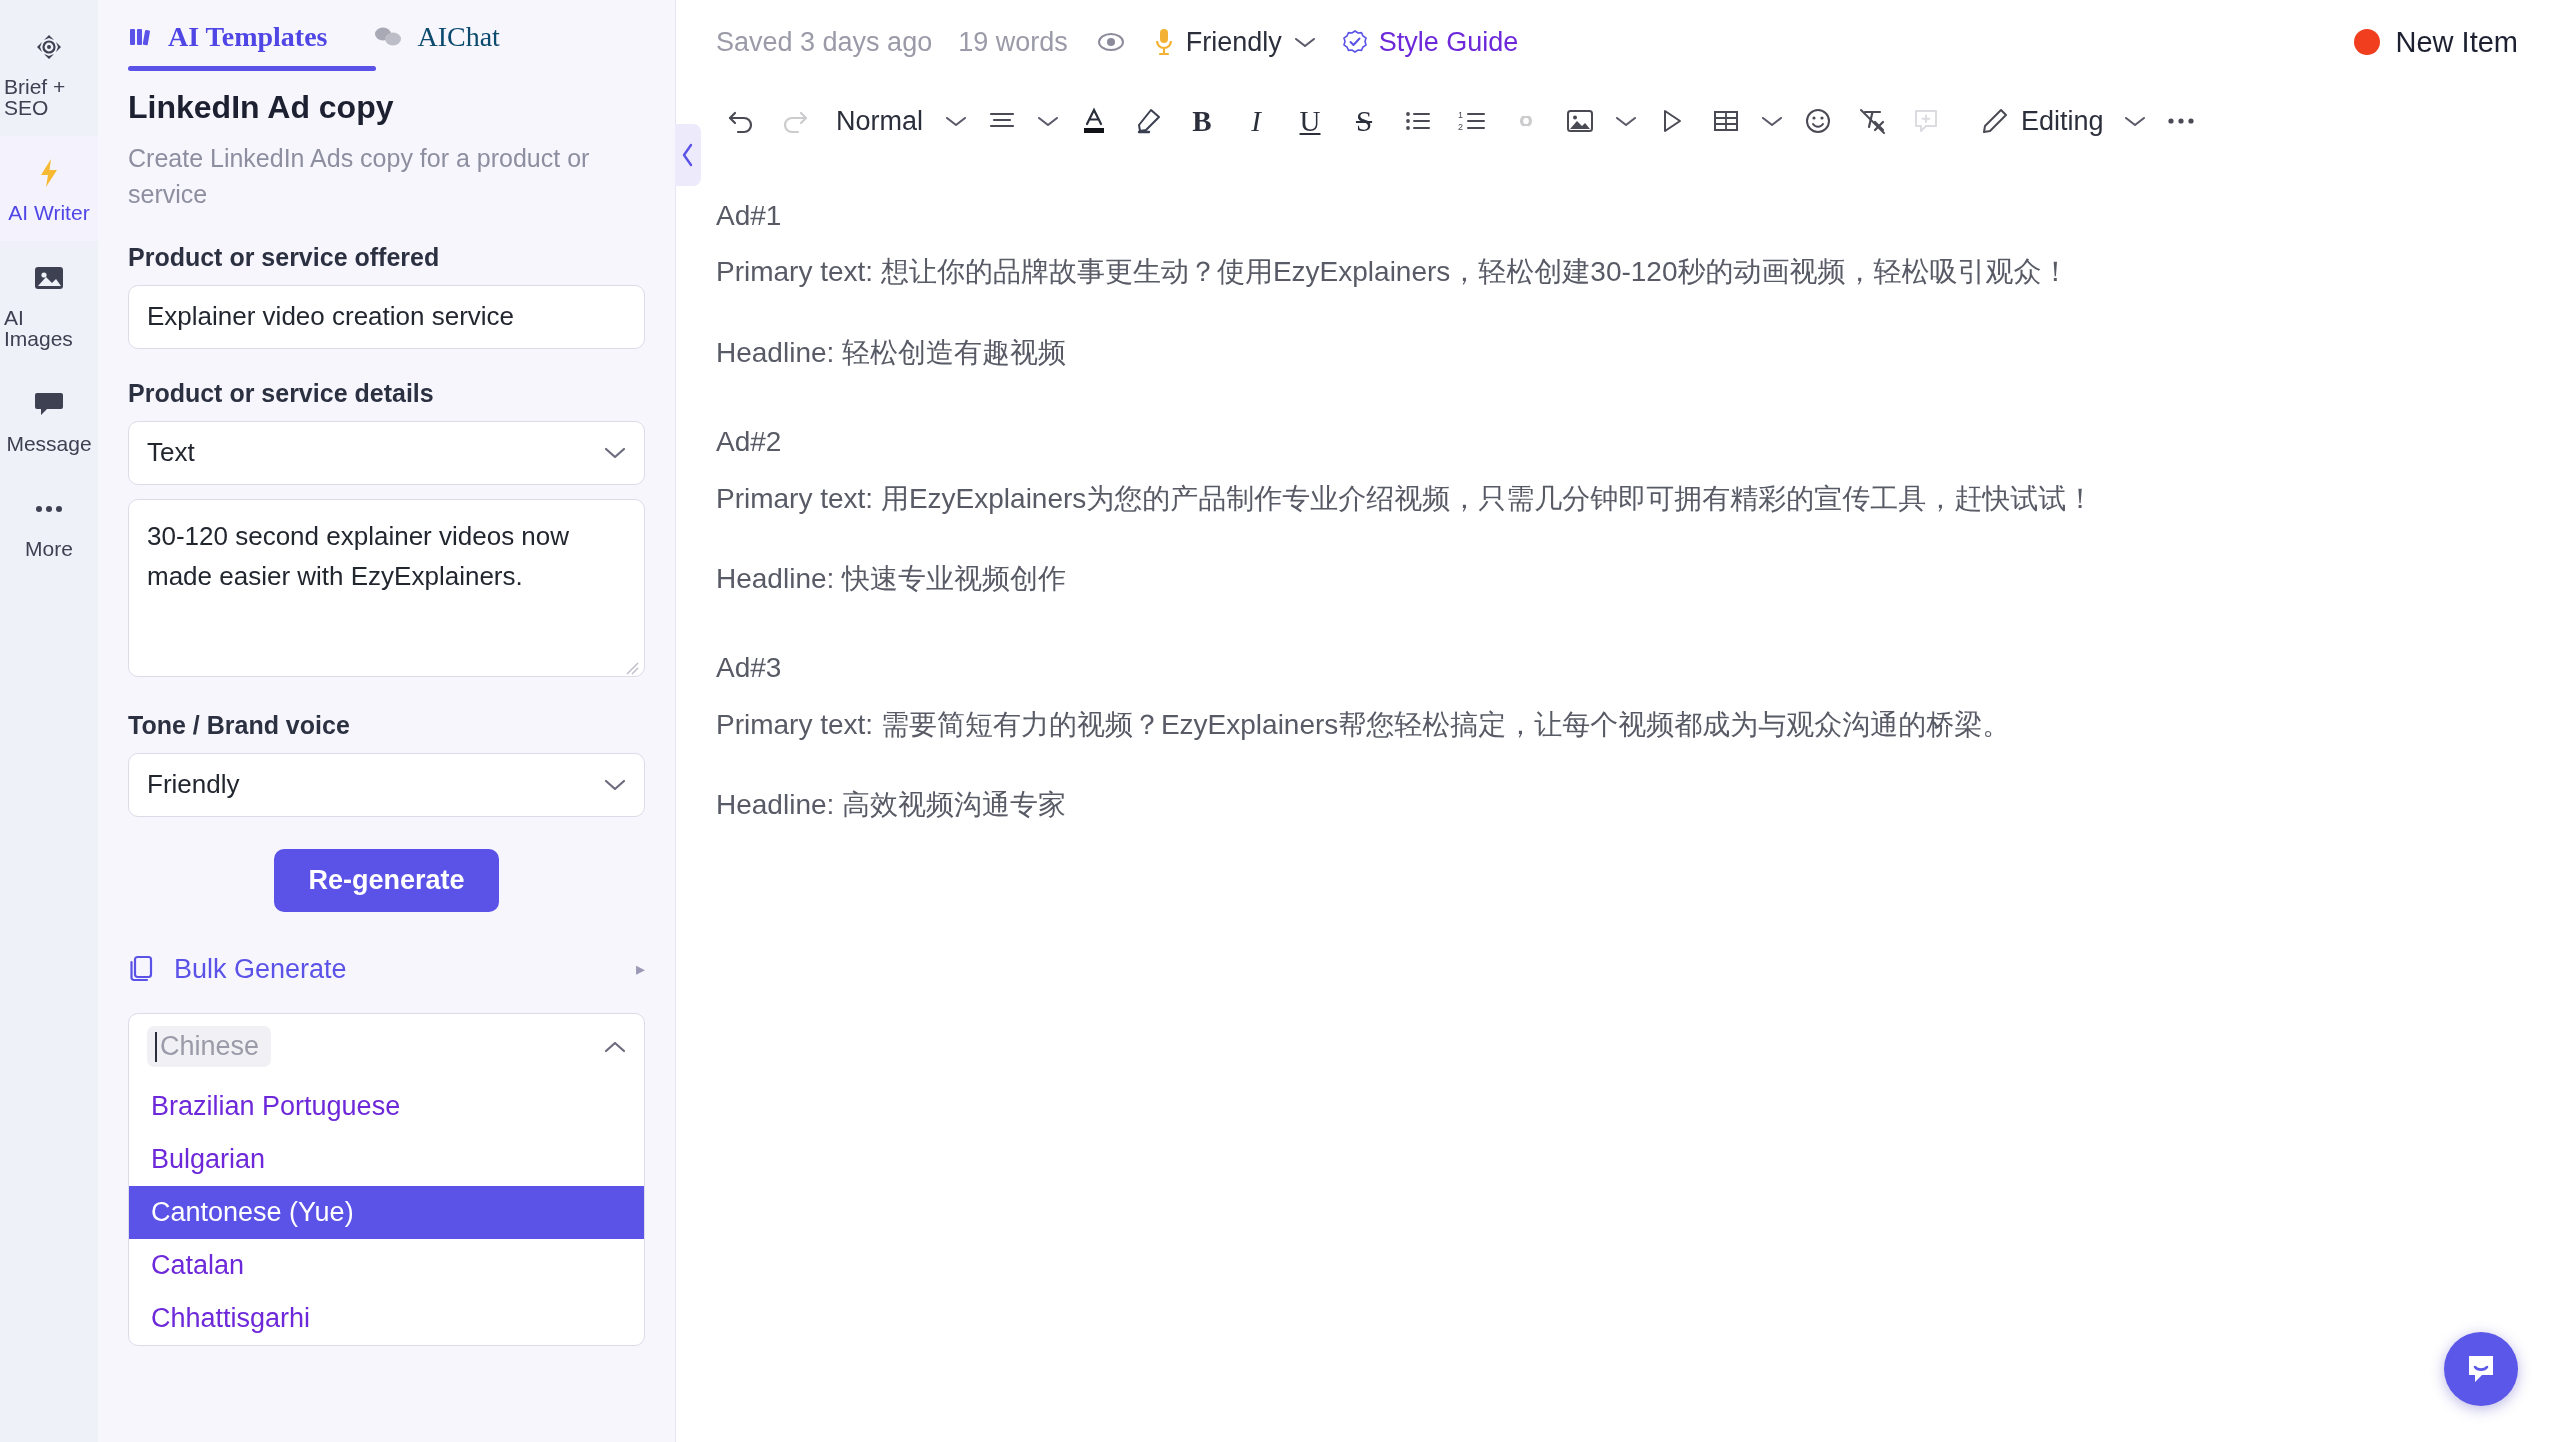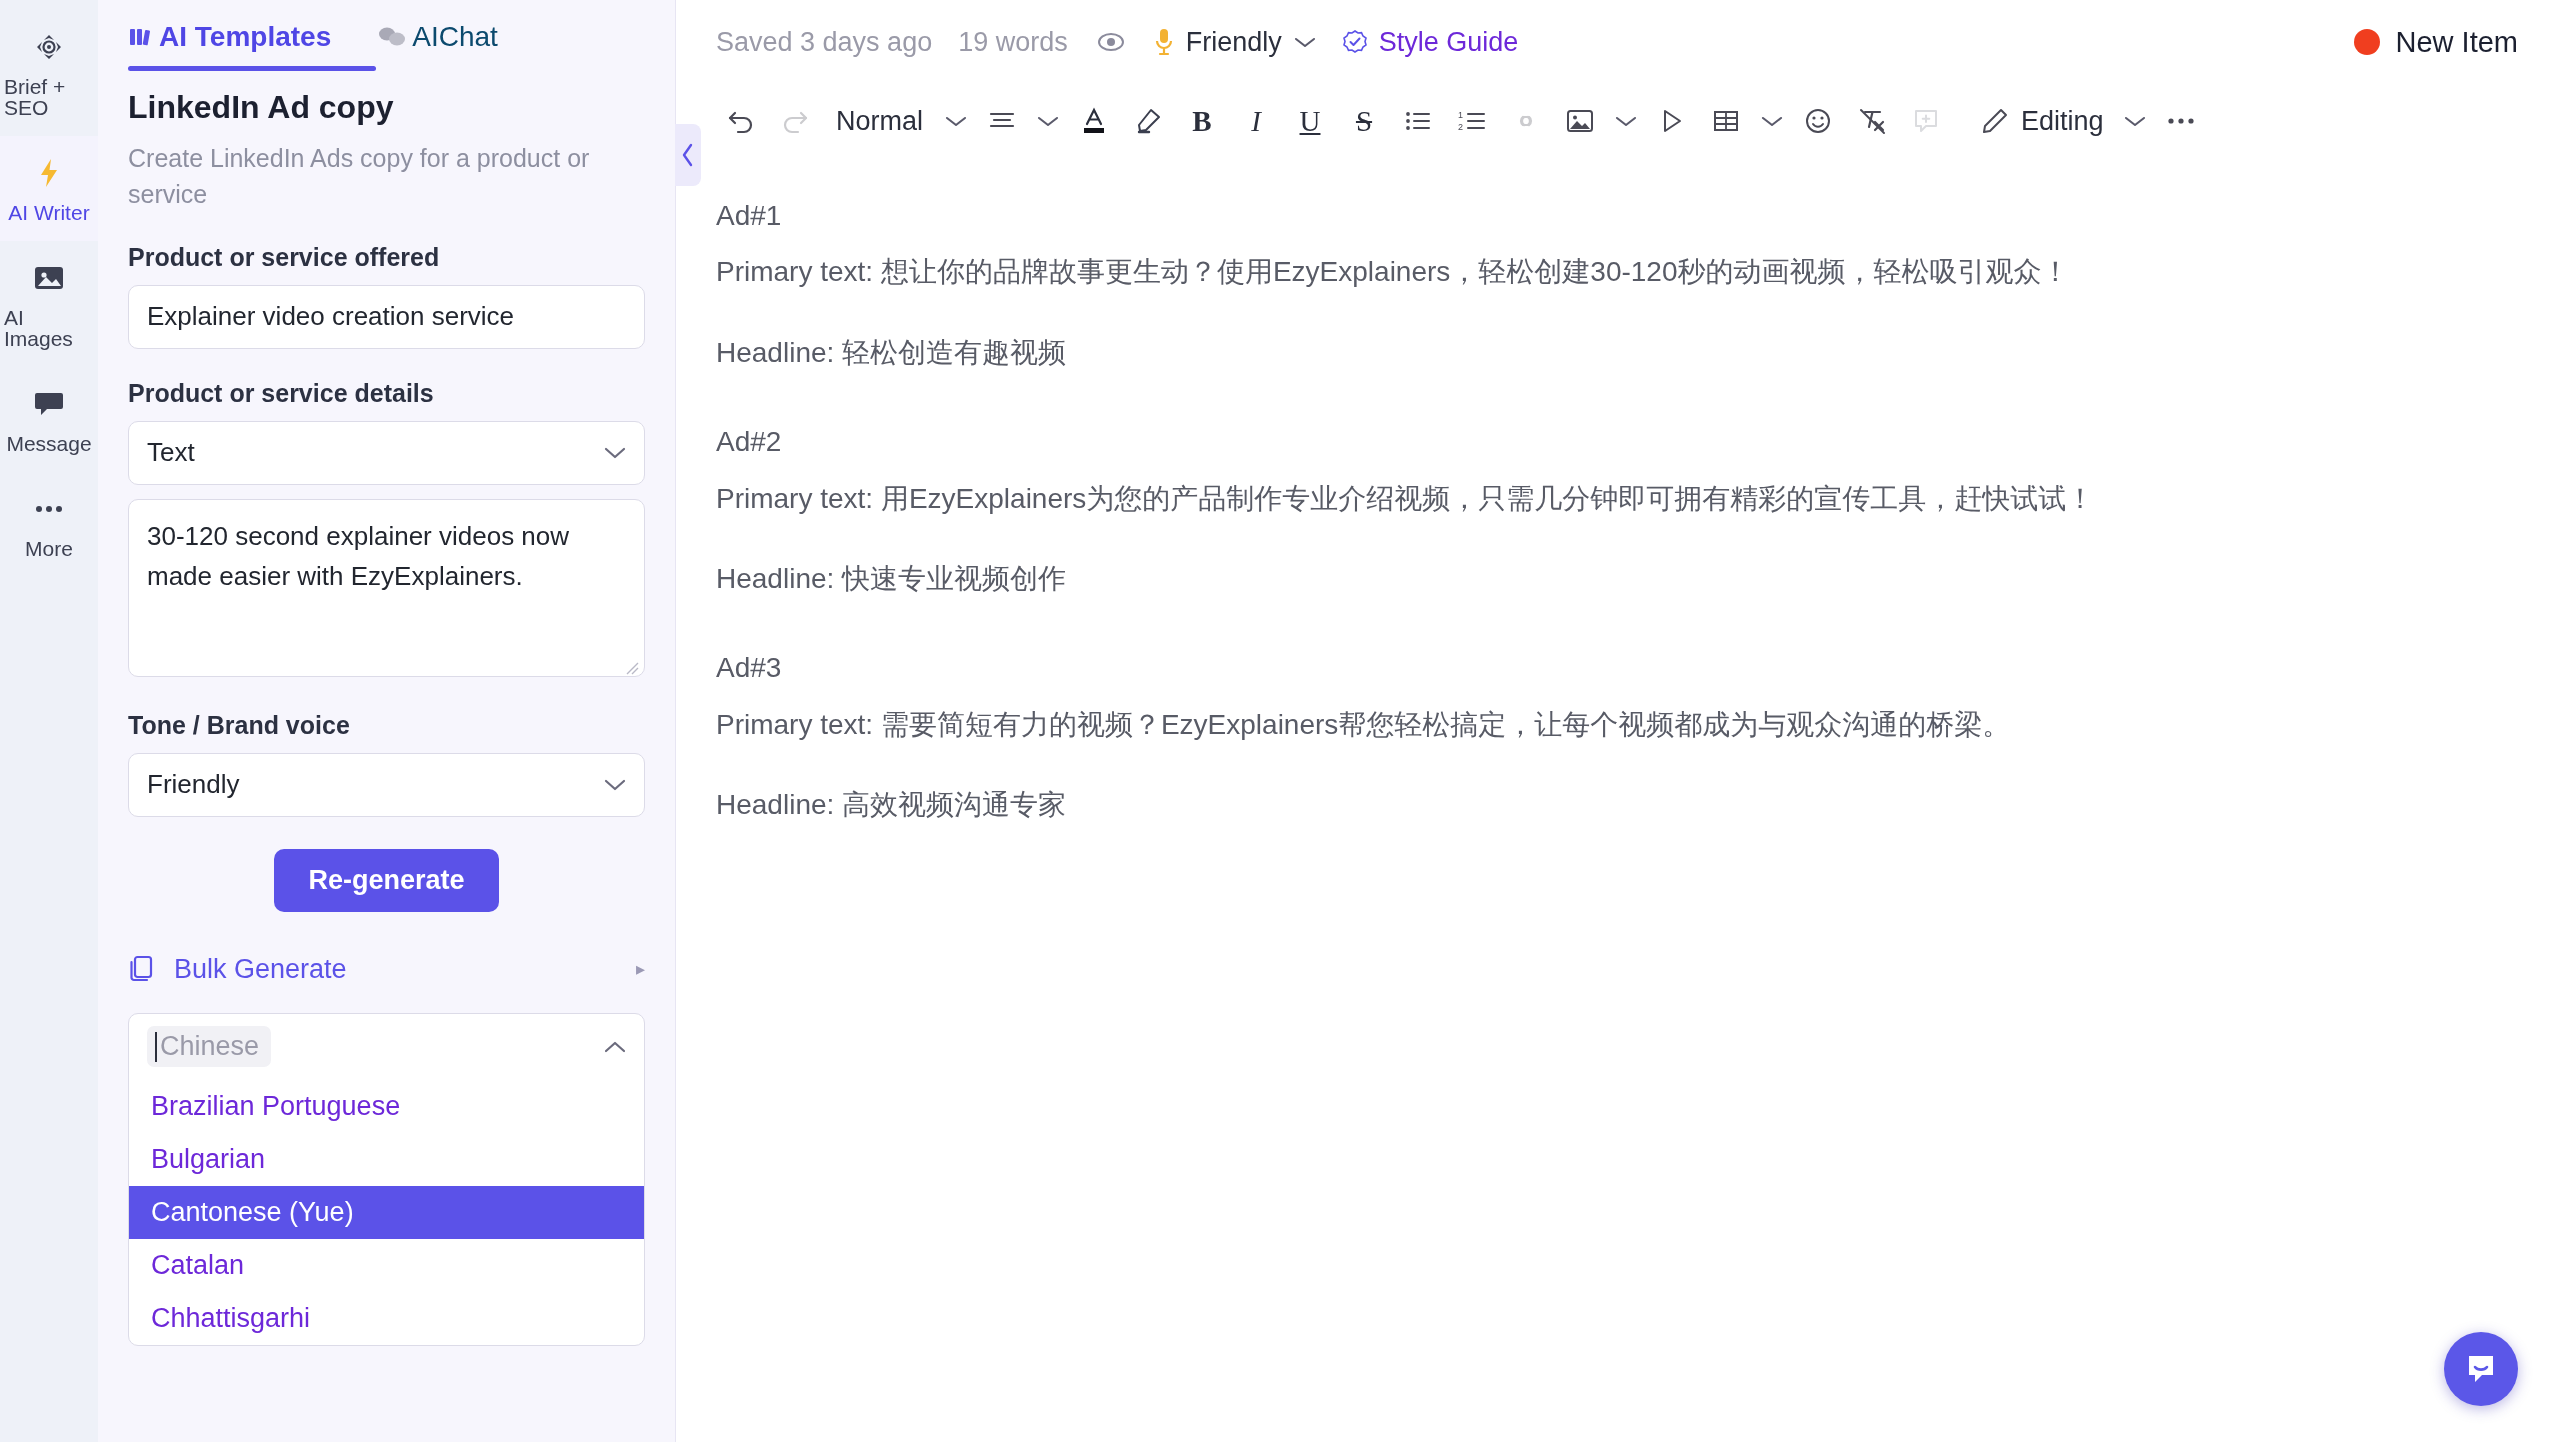--- a/index.html
+++ b/index.html
@@ -70,21 +70,21 @@
     background: #f7f6fd;
     border-right: 1px solid #e7e5f3;
     position: relative;
     display: flex; flex-direction: column;
   }
   .panel-tabs {
     display: flex; align-items: center; gap: 46px;
     padding: 22px 30px 0 30px;
     height: 66px;
   }
-  .ptab { display: flex; align-items: center; gap: 5px; font-size: 28px; cursor: pointer; padding-bottom: 14px; }
+  .ptab { display: flex; align-items: center; gap: 14px; font-size: 28px; cursor: pointer; padding-bottom: 14px; font-family: Liberation Serif, serif; }
   .ptab.active { color: #4f46e5; font-weight: 600; }
   .ptab.inactive { color: #0c4a6e; font-weight: 400; }
   .tab-underline { height: 5px; background: #5b52e8; margin: 0 0 0 30px; width: 248px; border-radius: 3px; }
 
   .panel-scroll { flex: 1; overflow: hidden; padding: 0 30px; position: relative; }
   .tpl-title { font-size: 32px; font-weight: 700; color: #1c2030; margin-top: 18px; }
   .tpl-desc { font-size: 25px; color: #8d8fa0; line-height: 1.45; margin-top: 14px; max-width: 480px; }
 
   .field-label { font-size: 25px; color: #2c3142; font-weight: 600; margin-top: 30px; margin-bottom: 13px; }
   .text-input {

